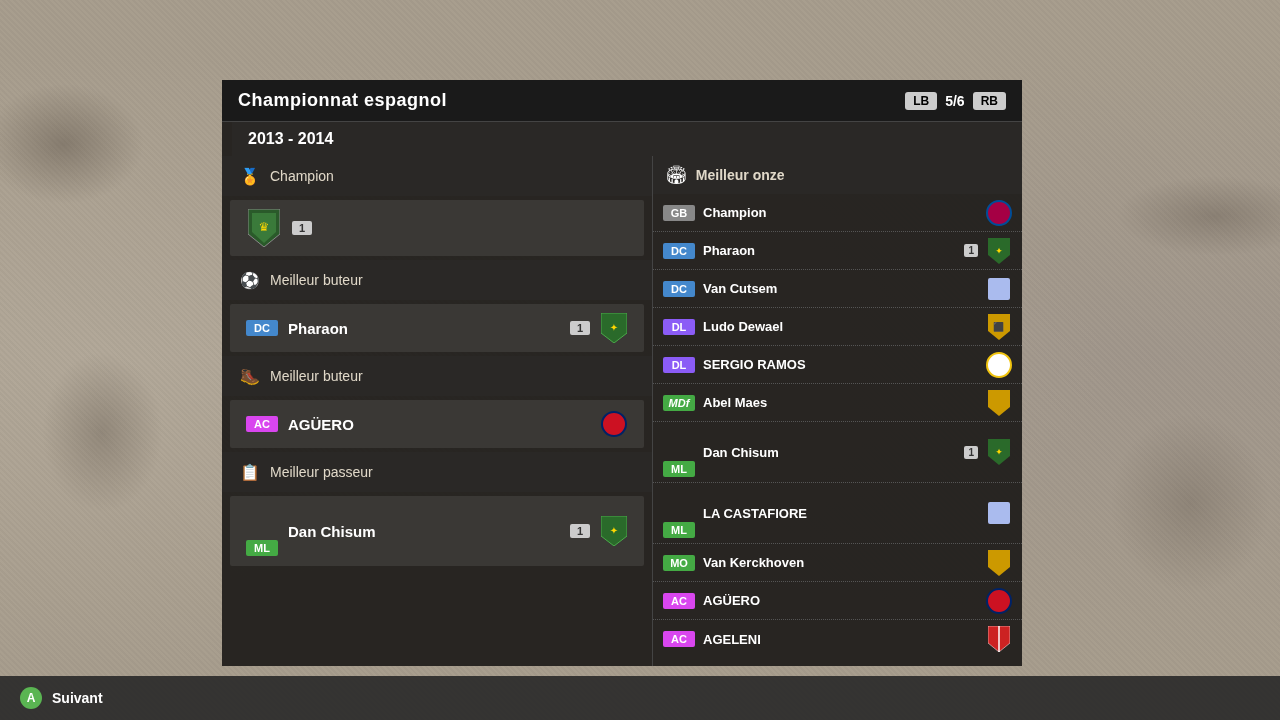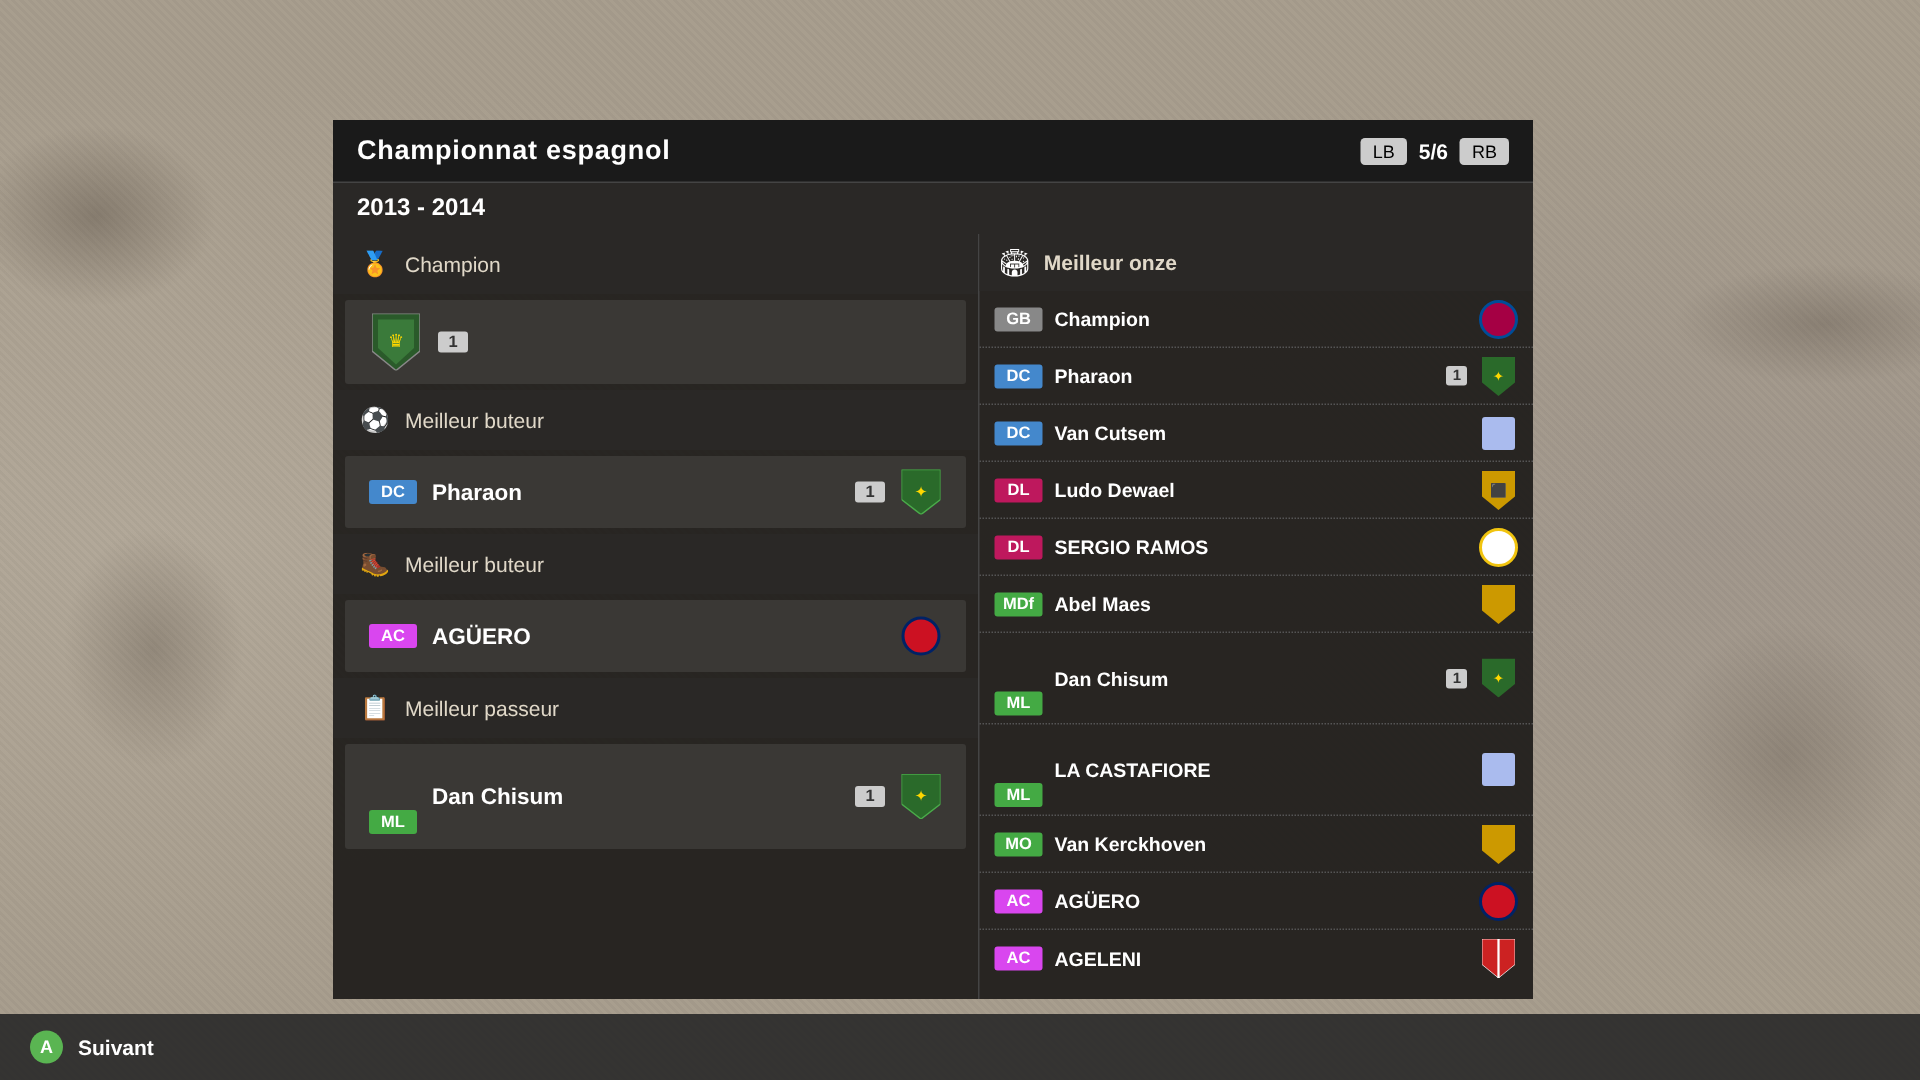--- a/index.html
+++ b/index.html
@@ -71,37 +71,38 @@
     .nav-buttons {
       display: flex;
       align-items: center;
       gap: 8px;
     }
 
     .nav-btn {
       background: #ccc;
       color: #000;
       font-size: 12px;
-      font-weight: normal;
+      font-weight: bold;
       padding: 2px 8px;
       border-radius: 3px;
     }
 
     .nav-page {
       color: #fff;
       font-size: 14px;
       font-weight: bold;
     }
 
     .year-label {
       padding: 8px 16px;
       font-size: 16px;
       font-weight: bold;
       color: #fff;
       background: #2a2826;
+      margin-left: 10px;
     }
 
     .content-area {
       display: flex;
       gap: 0;
     }
 
     
     .left-col {
       width: 430px;
@@ -248,22 +249,22 @@
       height: 26px;
       display: flex;
       align-items: center;
       justify-content: center;
       font-size: 16px;
     }
 
     
     .pos-gb { background: #888; }
     .pos-dc { background: #4488cc; }
-    .pos-dl { background: #be185d; }
-    .pos-mdf { background: #44aa44; }
+    .pos-dl { background: #8b5cf6; }
+    .pos-mdf { background: #44aa44; font-style: italic; }
     .pos-ml { background: #44aa44; margin-top: 34px; }
     .pos-mo { background: #44aa44; }
     .pos-ac { background: #d946ef; }
 
     
     .bottom-bar {
       position: absolute;
       bottom: 0;
       left: 0;
       right: 0;

